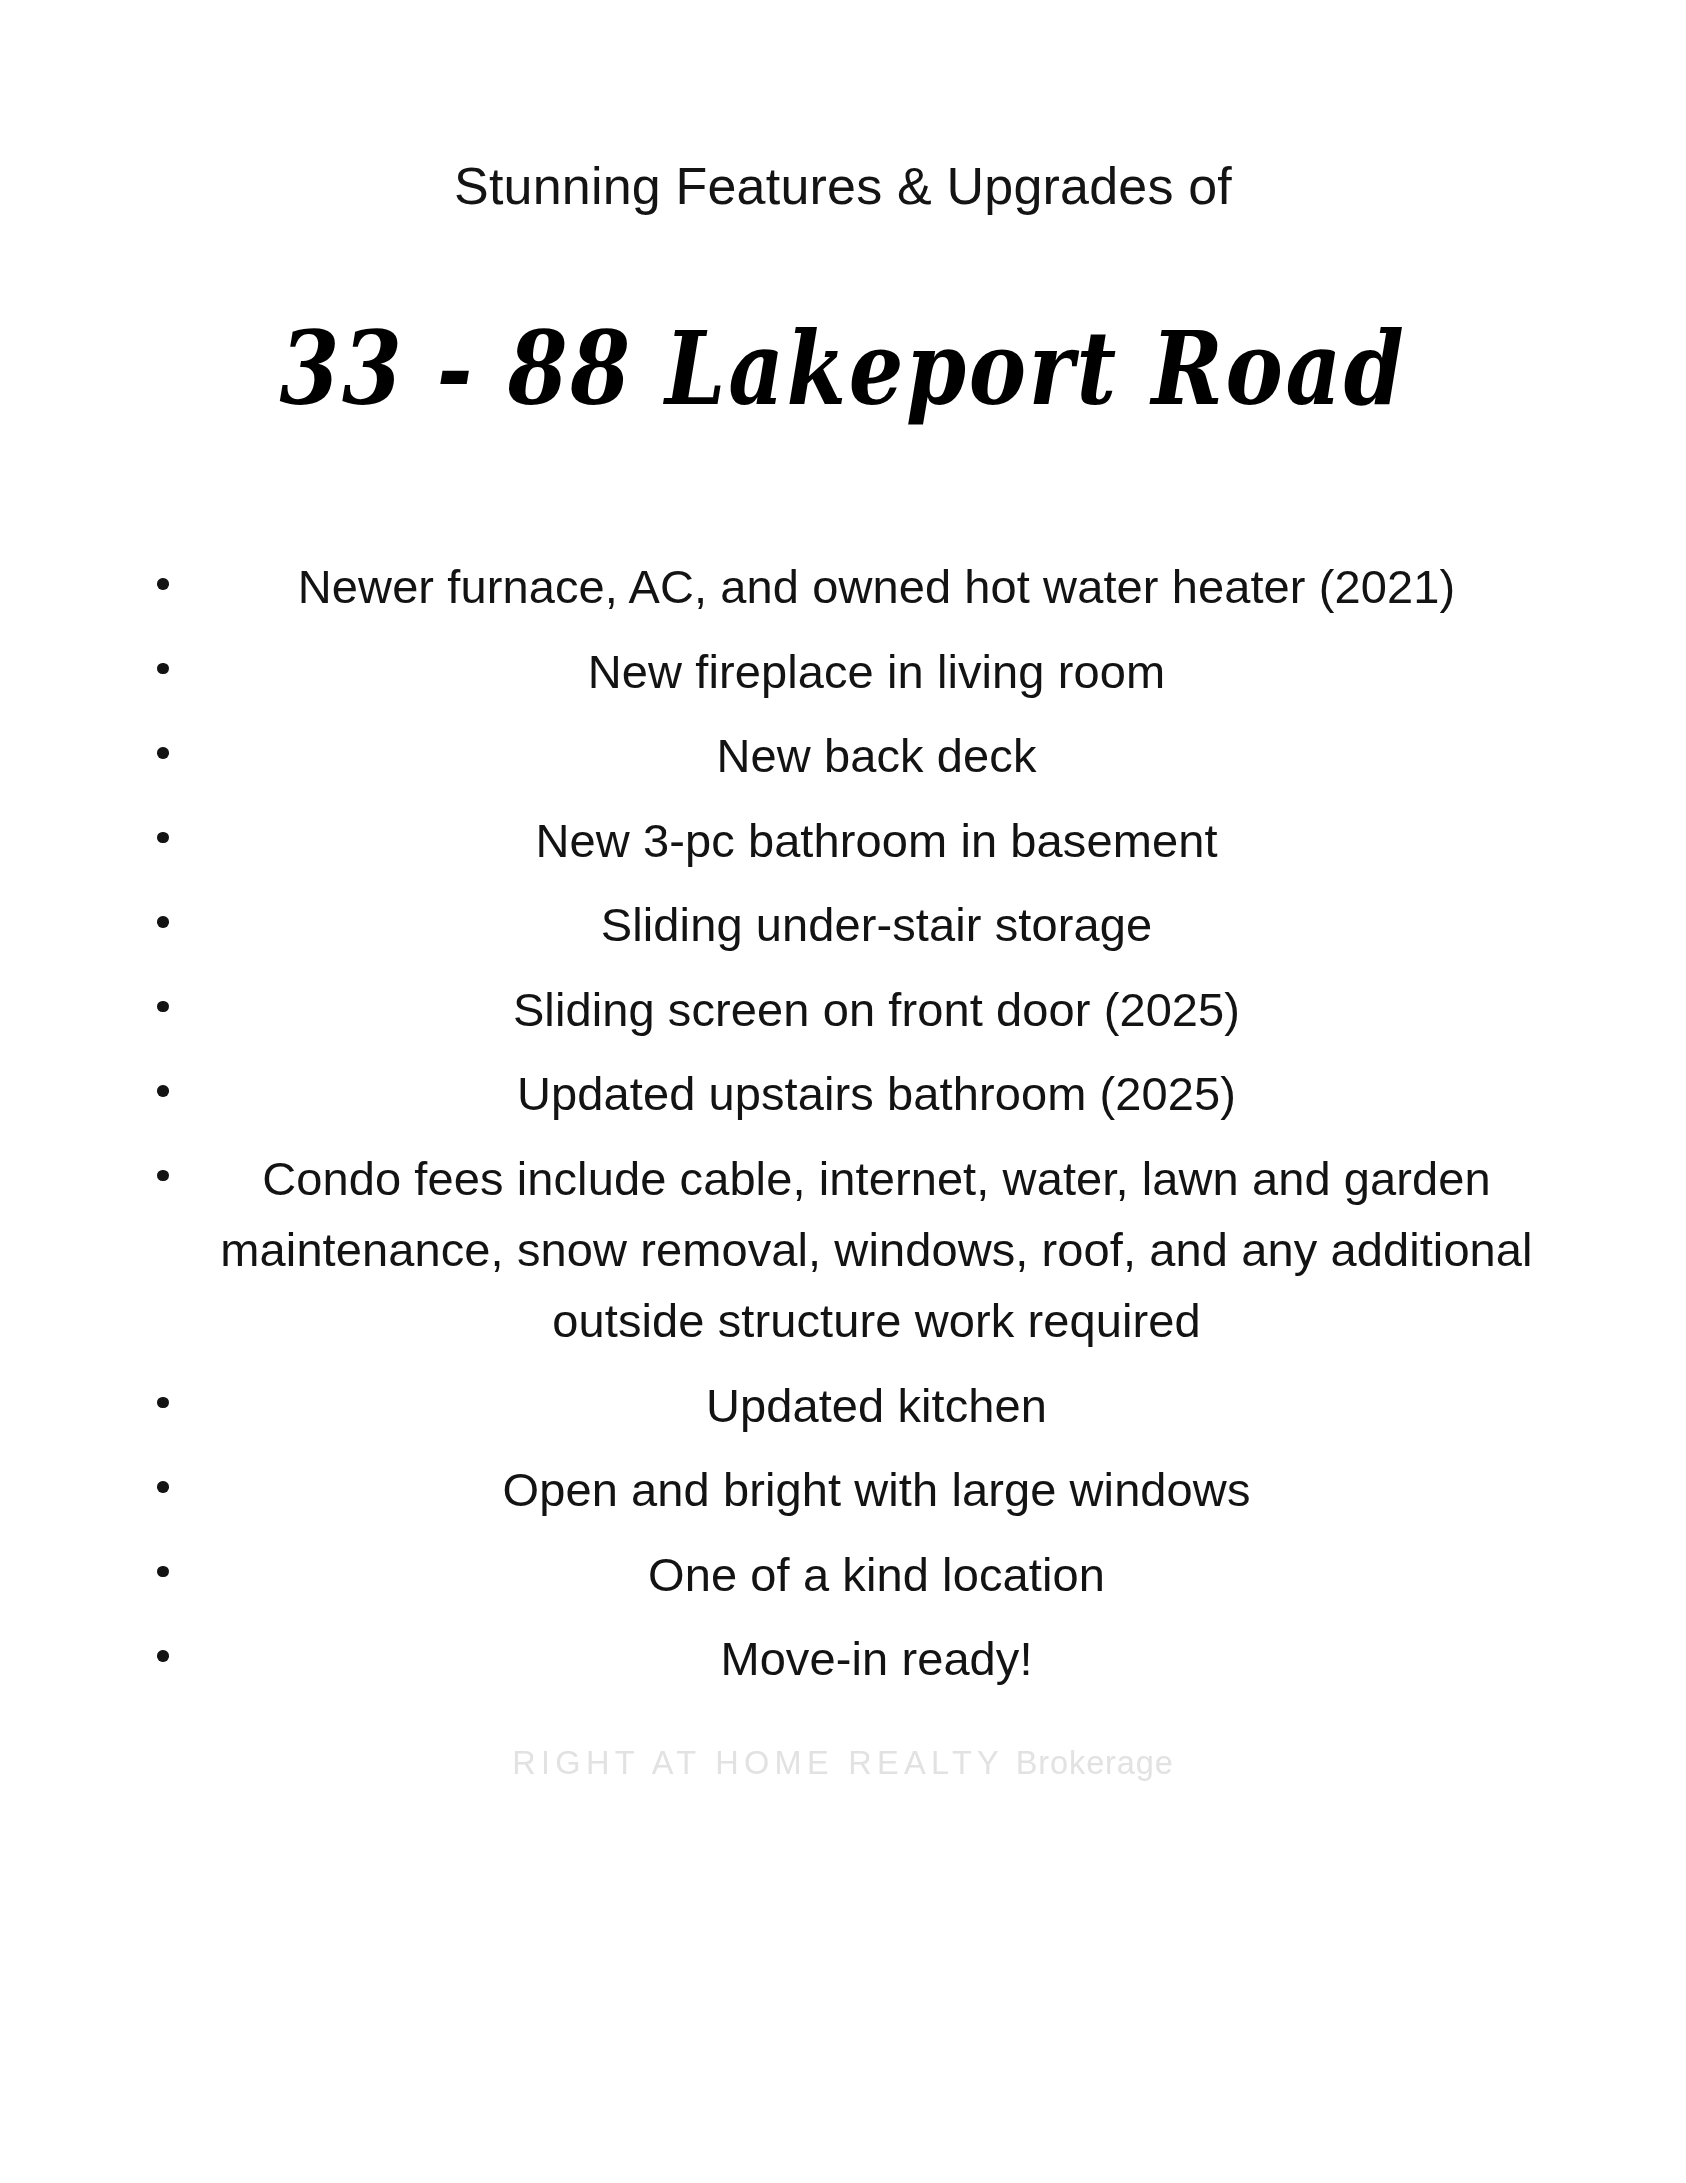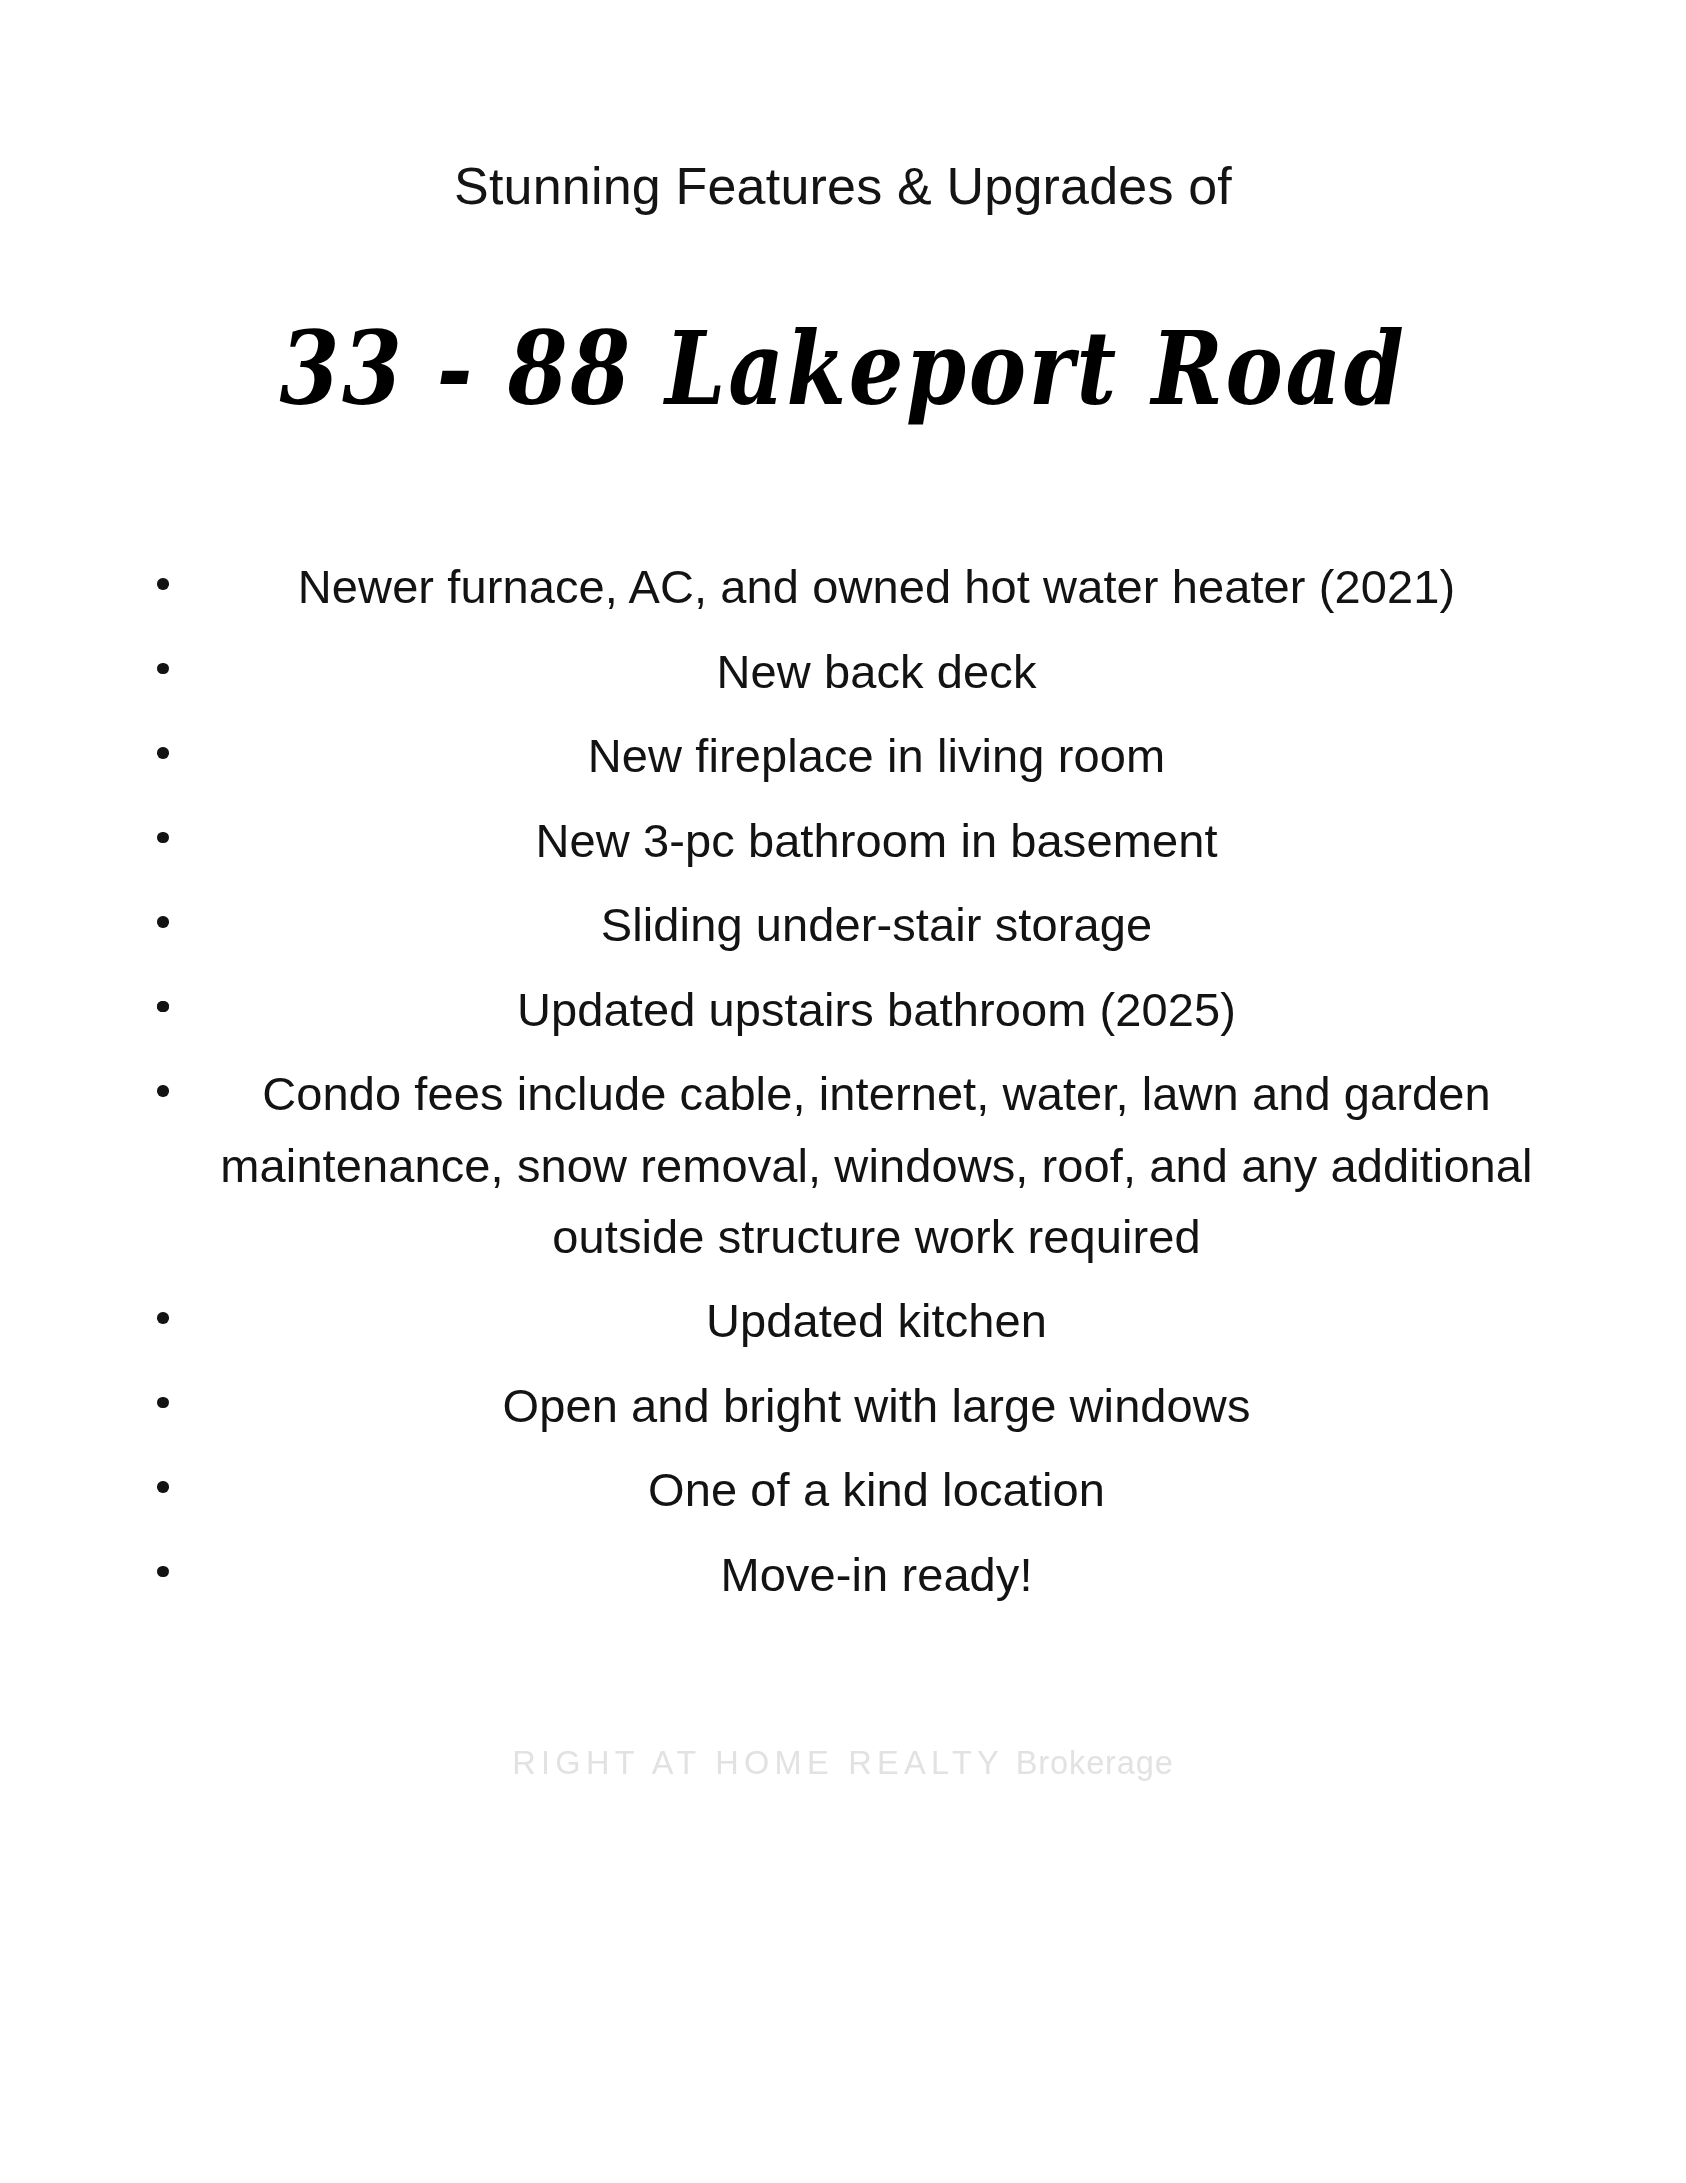--- a/index.html
+++ b/index.html
@@ -102,25 +102,25 @@
 
 <div class="page">
 
   <div class="heading-block">
     <div class="eyebrow">Stunning Features &amp; Upgrades of</div>
     <div class="address">33 - 88 Lakeport Road</div>
   </div>
 
   <ul class="features">
     <li><span class="bullet"></span><span>Newer furnace, AC, and owned hot water heater (2021)</span></li>
+    <li><span class="bullet"></span><span>New fireplace in living room</span></li>
     <li><span class="bullet"></span><span>New back deck</span></li>
-    <li><span class="bullet"></span><span>New fireplace in living room</span></li>
     <li><span class="bullet"></span><span>New 3-pc bathroom in basement</span></li>
     <li><span class="bullet"></span><span>Sliding under-stair storage</span></li>
-    <li><span class="bullet"></span></li>
+    <li><span class="bullet"></span><span>Sliding screen on front door (2025)</span></li>
     <li><span class="bullet"></span><span>Updated upstairs bathroom (2025)</span></li>
     <li><span class="bullet"></span><span>Condo fees include cable, internet, water, lawn and garden maintenance, snow removal, windows, roof, and any additional outside structure work required</span></li>
     <li><span class="bullet"></span><span>Updated kitchen</span></li>
     <li><span class="bullet"></span><span>Open and bright with large windows</span></li>
     <li><span class="bullet"></span><span>One of a kind location</span></li>
     <li><span class="bullet"></span><span>Move-in ready!</span></li>
   </ul>
 
   <div class="footer">
     <div class="watermark">

